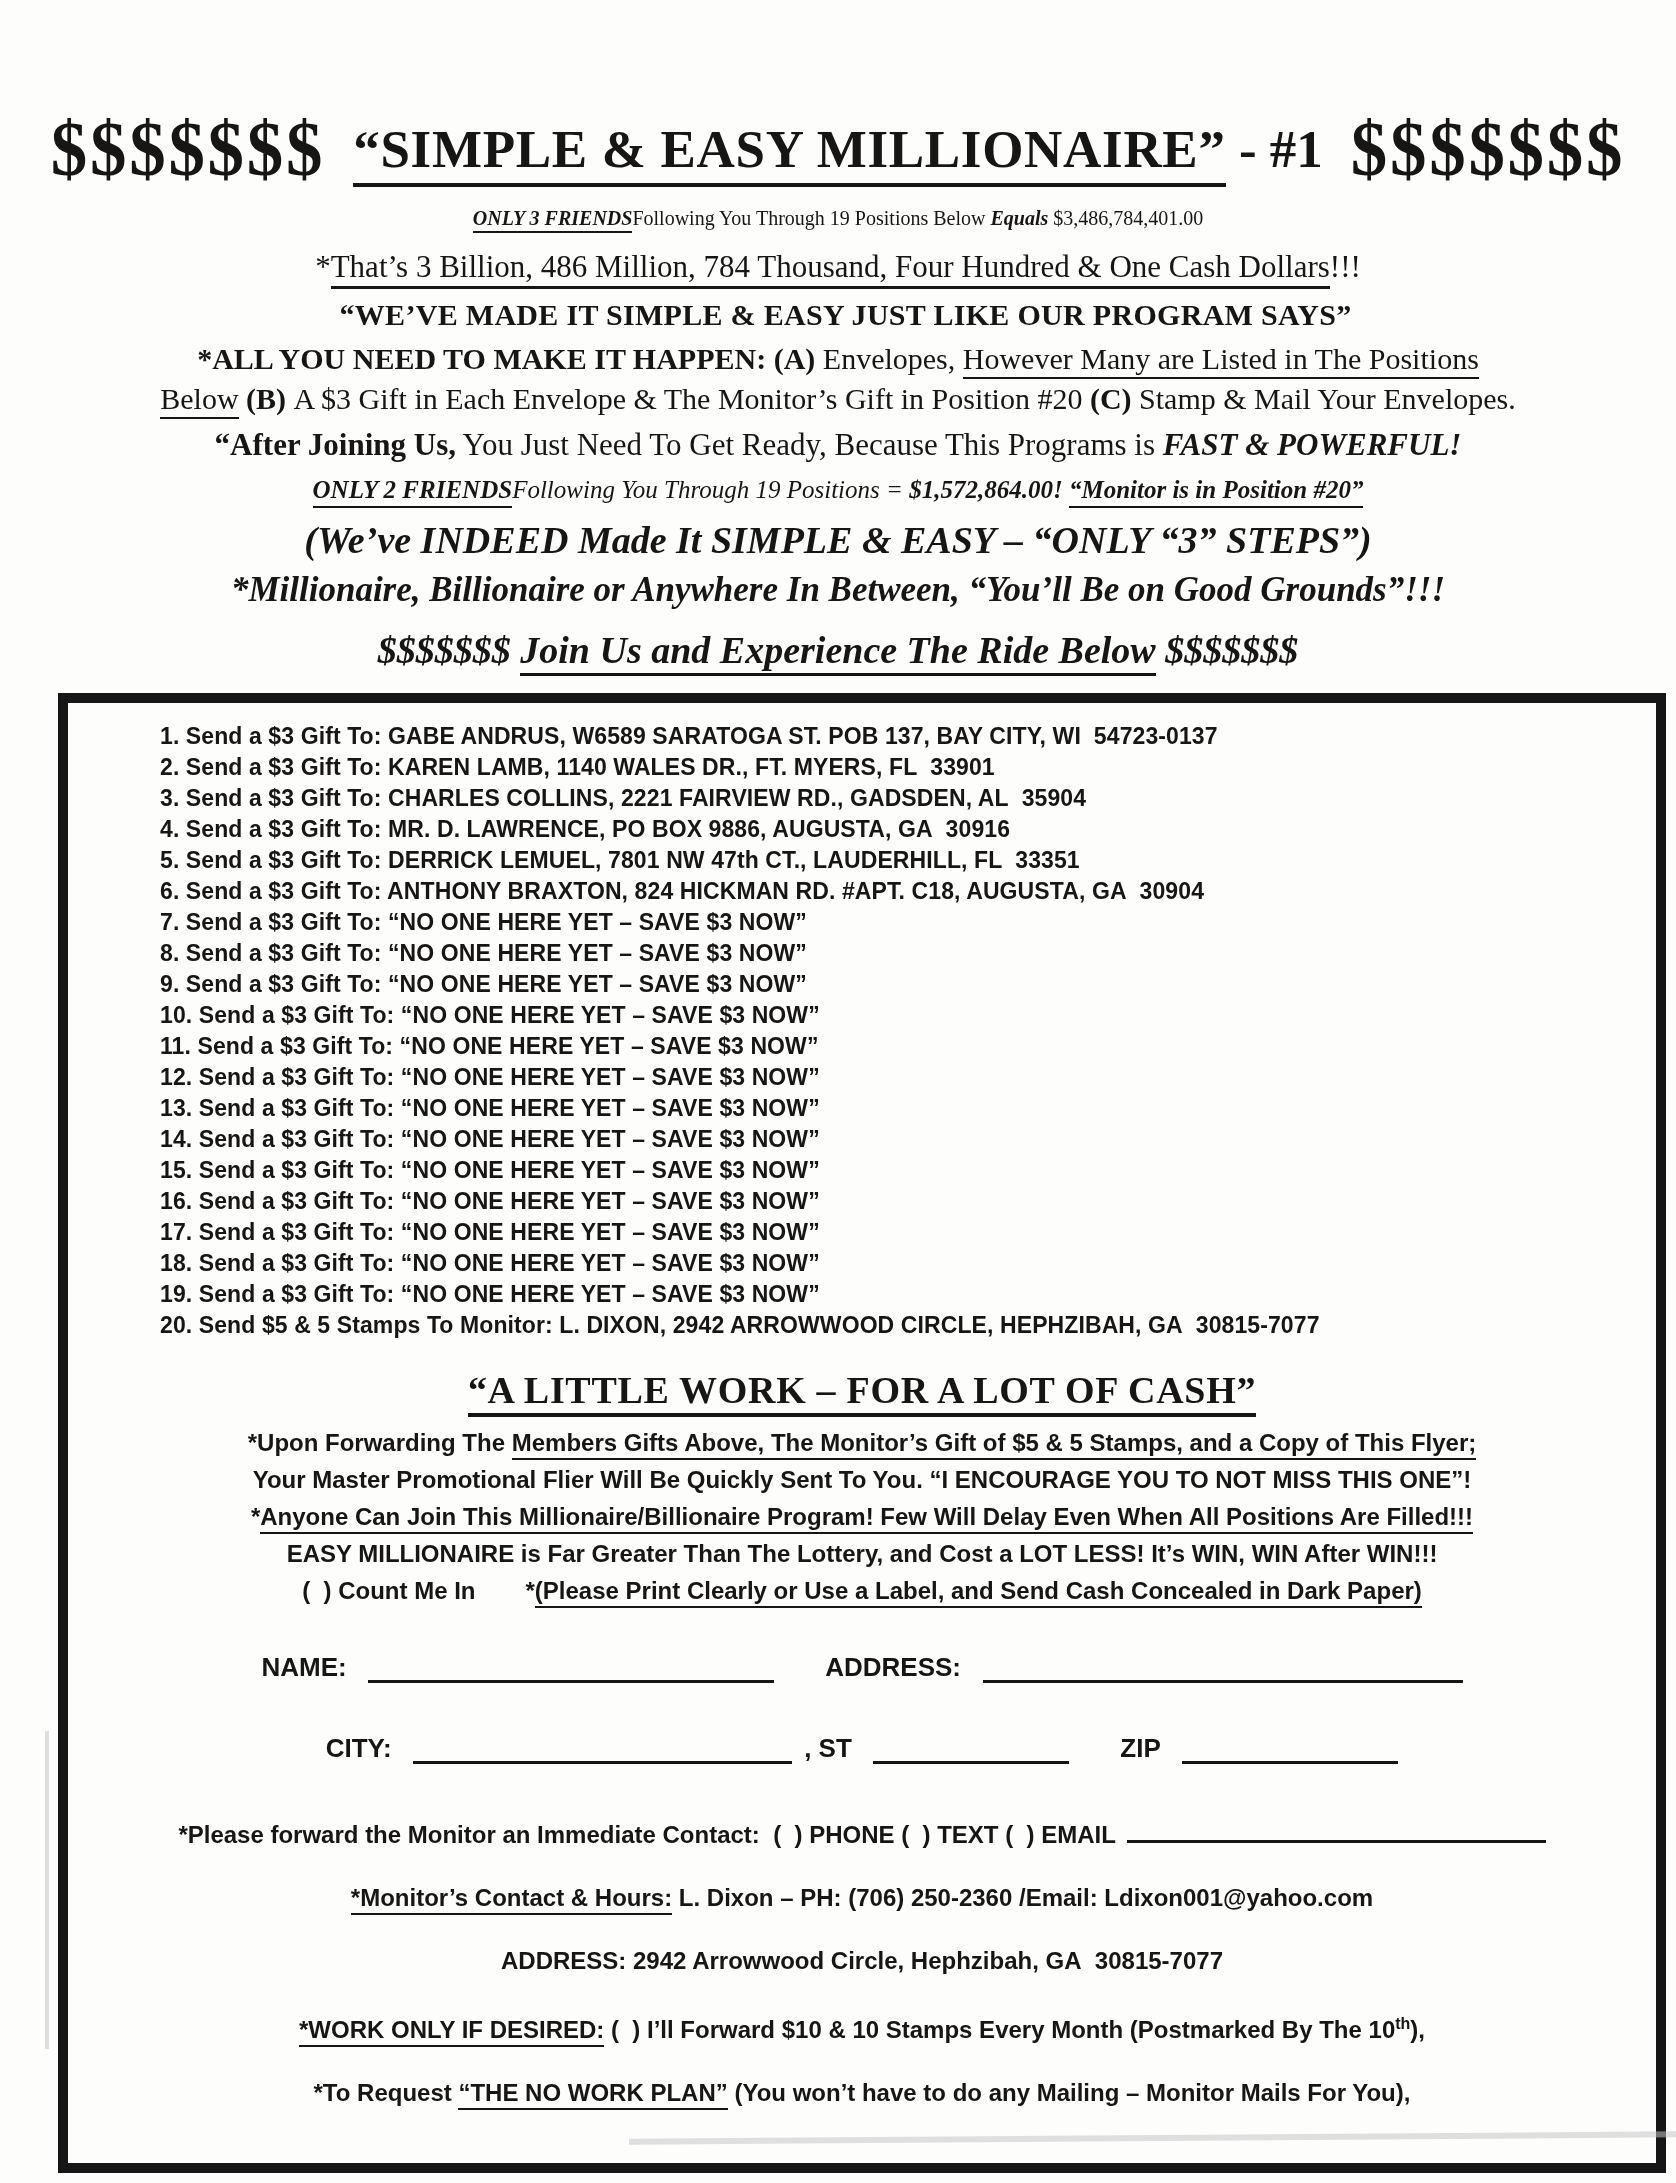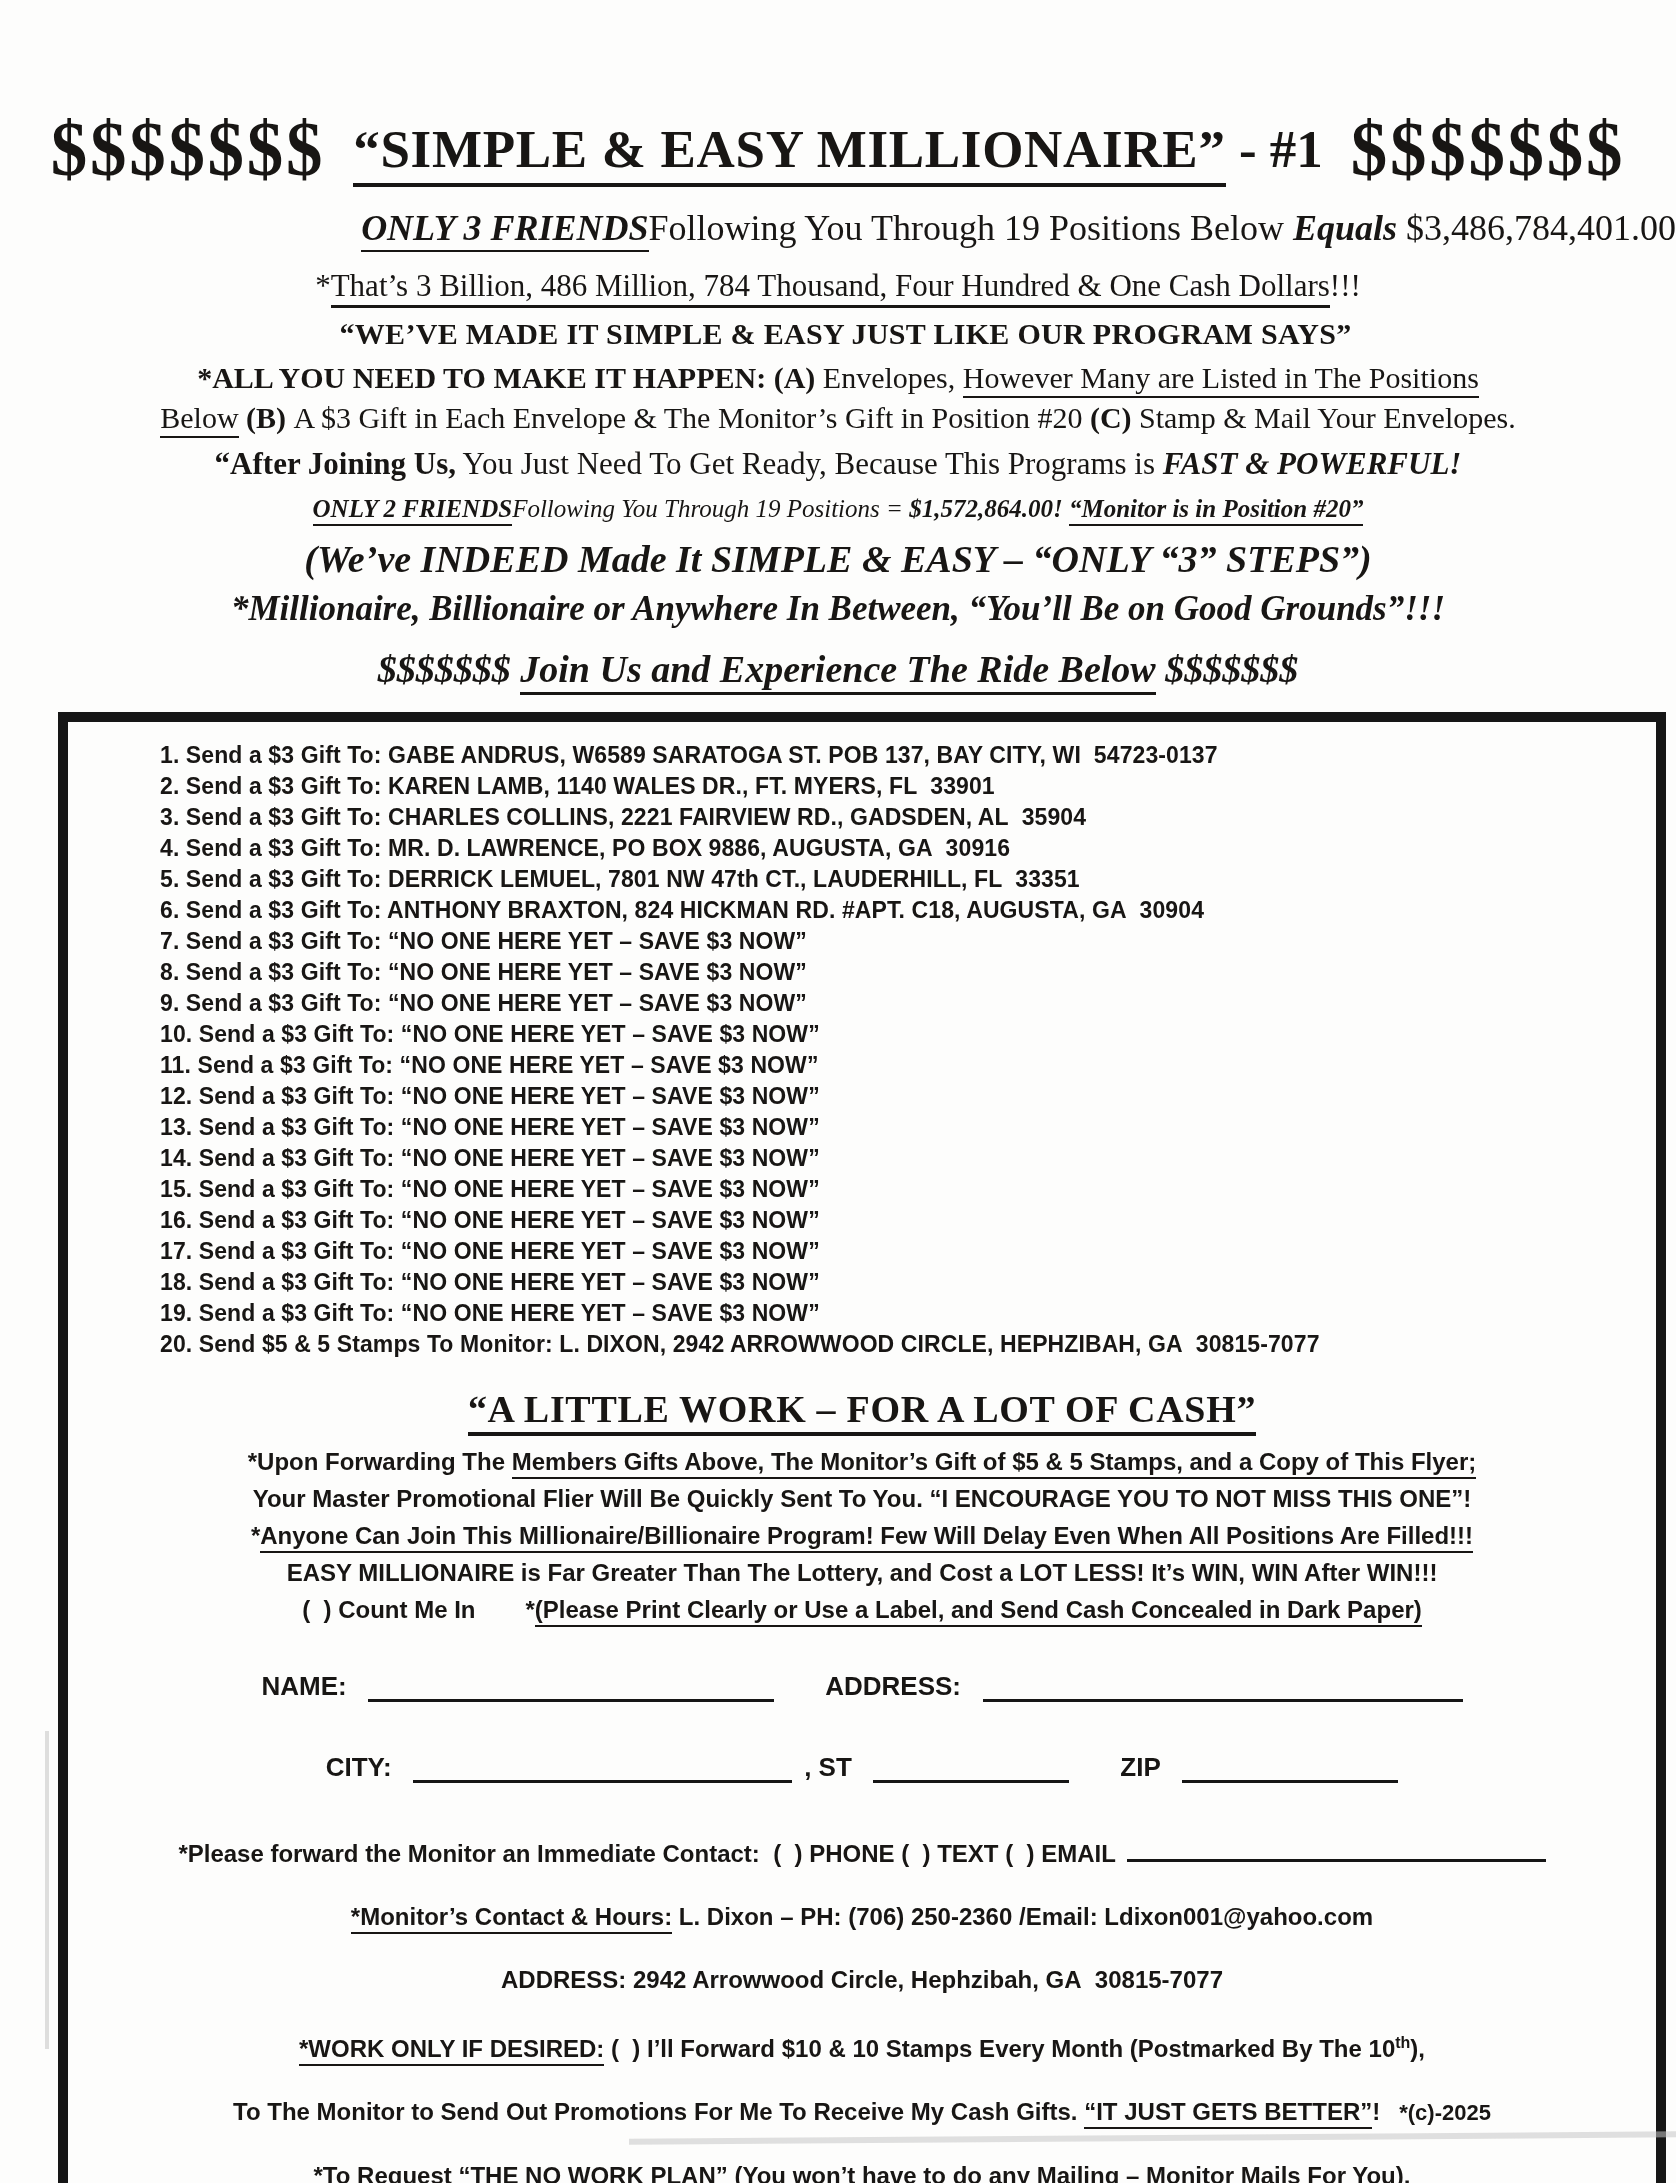--- a/index.html
+++ b/index.html
@@ -8,21 +8,21 @@
   .u{display:inline-block;border-bottom:2.7px solid currentColor;padding-bottom:1.4px;line-height:1.12;}
   .b{font-weight:bold;}
   .i{font-style:italic;}
 
   
   .hdr{padding-top:107px;}
   .titleline{display:flex;justify-content:center;align-items:center;gap:28px;}
   .dollars{font-family:"Liberation Serif",serif;font-weight:bold;font-size:73px;letter-spacing:2.7px;transform:scaleY(1.08);}
   .title-main{font-family:"Liberation Serif",serif;font-weight:bold;font-size:53px;border-bottom:4.7px solid #181614;padding-bottom:5.4px;letter-spacing:0.7px;}
   .title-suffix{font-family:"Liberation Serif",serif;font-weight:bold;font-size:53px;}
-  .l2{font-size:36px;margin:16px 0 0;text-align:right;}
+  .l2{font-size:20px;margin:16px 7px 0;}
   .l3{font-size:31px;margin:8px 0 0;}
   .l4{font-size:30px;font-weight:bold;margin:9.5px 0 0;letter-spacing:0.3px;padding-left:15px;}
   .l5{font-size:30px;margin:6.8px auto 0;max-width:1596px;line-height:1.3;}
   .l6{font-size:31px;margin:8px 0 0;}
   .l7{font-size:25px;font-style:italic;margin:13px 0 0;}
   .l8{font-size:38px;font-weight:bold;font-style:italic;margin:10.8px 0 0;}
   .l9{font-size:35px;font-weight:bold;font-style:italic;margin:8px 0 0;}
   .l10{font-size:38px;font-weight:bold;font-style:italic;margin:9.5px 0 0;}
   .l10 .u, .l3 .u{border-bottom-width:3.4px;margin-top:9px;}
 
@@ -142,21 +142,20 @@
     </div>
 
     <p class="c-line contact1"><span>*Please forward the Monitor an Immediate Contact:</span>&nbsp; <span>(&nbsp;&nbsp;) PHONE (&nbsp;&nbsp;) TEXT (&nbsp;&nbsp;) EMAIL</span><span class="emailbl"></span></p>
 
     <p class="c-line"><span class="u">*Monitor’s Contact &amp; Hours:</span><span> L. Dixon – PH: (706) 250-2360 /Email: Ldixon001@yahoo.com</span></p>
 
     <p class="c-line">ADDRESS: 2942 Arrowwood Circle, Hephzibah, GA&nbsp; 30815-7077</p>
 
     <p class="c-line checkblock"><span class="u">*WORK ONLY IF DESIRED:</span><span> (&nbsp;&nbsp;) I’ll Forward $10 &amp; 10 Stamps Every Month (Postmarked By The 10</span><span class="sup">th</span><span>),</span></p>
 
-    <p class="c-line"><span>To The Monitor to Send Out Promotions For Me To Receive My Cash Gifts. </span><span class="u">“IT JUST GETS BETTER”</span><span>!</span><span class="copyright">*(c)-2025</span></p>
 
     <p class="c-line"><span>*To Request </span><span class="u">“THE NO WORK PLAN”</span><span> (You won’t have to do any Mailing – Monitor Mails For You),</span></p>
 
   </div>
 
   <div class="streak"></div>
   <div class="edge-mark"></div>
 </div>
 
 

